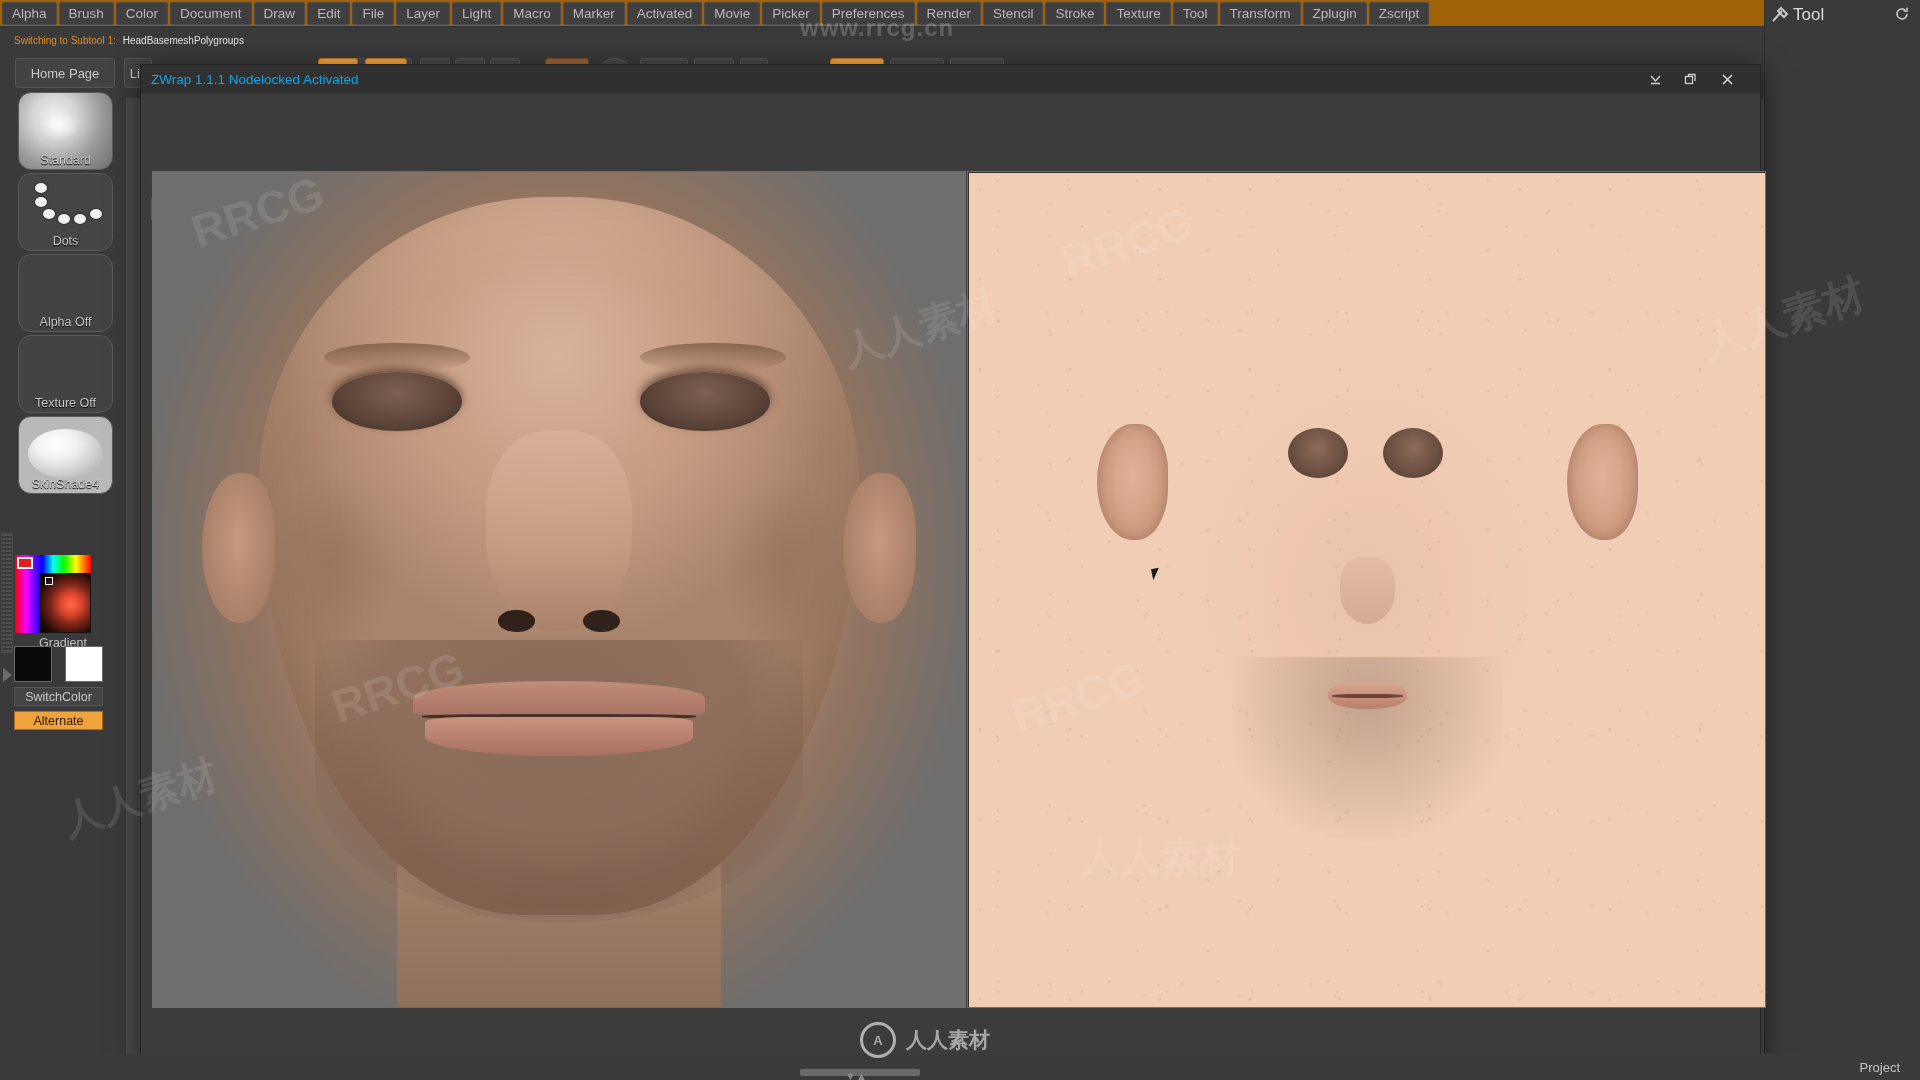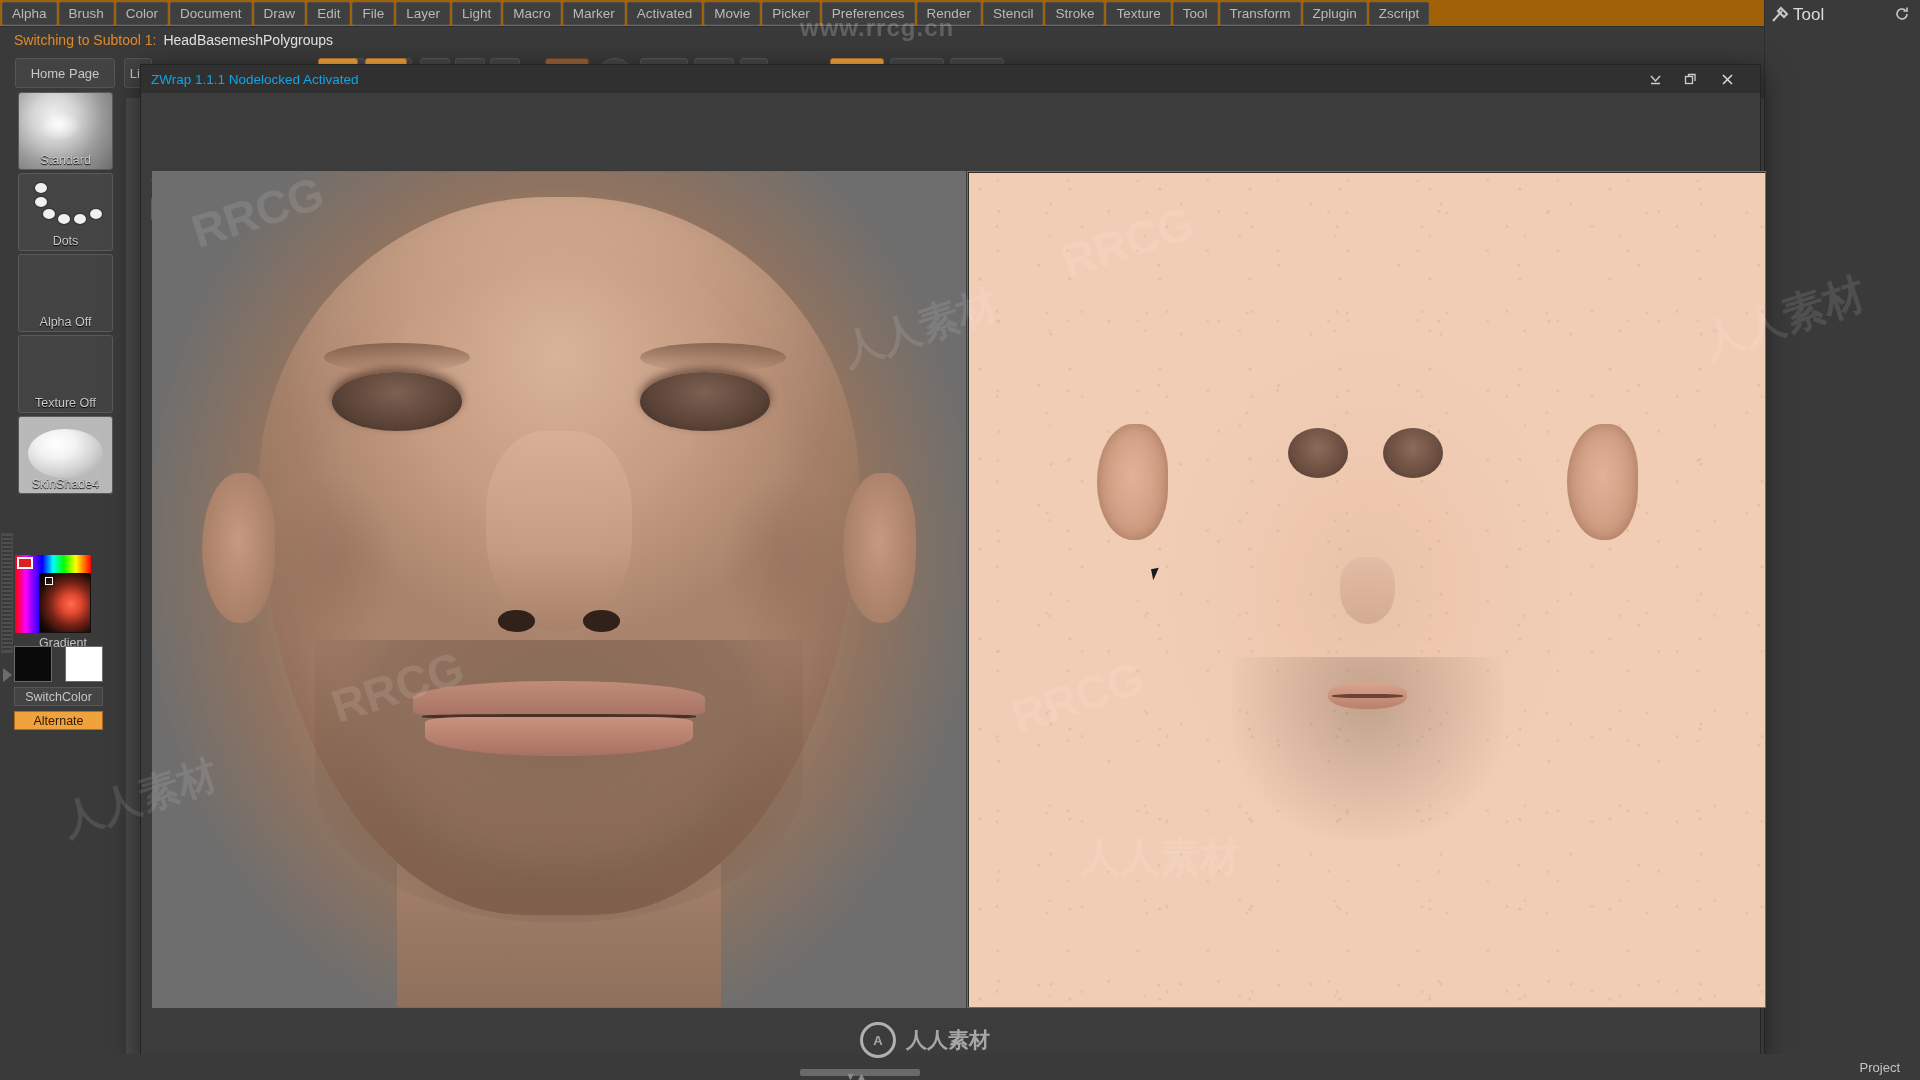--- a/index.html
+++ b/index.html
@@ -21,21 +21,21 @@
   .menu-item{
     padding:3px 9px;margin-right:2px;color:#b9b9b9;font-size:13.5px;
     border:1px solid #4a4a4a;border-radius:2px;background:#3f3f3f;
     white-space:nowrap;line-height:15px;
   }
 
   
   #statusline{
     position:absolute;left:0;top:27px;width:1920px;height:26px;
     background:#3a3a3a;display:flex;align-items:center;padding-left:14px;
-    box-sizing:border-box;font-size:14px;
+    box-sizing:border-box;font-size:10px;
   }
   #status-label{color:#e08a2a;margin-right:7px;}
   #status-value{color:#e2e2e2;}
 
   
   #zb-toolbar{
     position:absolute;left:0;top:53px;width:1920px;height:45px;
     background:#3a3a3a;
   }
   .tb-btn{
@@ -47,21 +47,21 @@
   .tb-btn.brown{background:#9a6338;border-color:#6e462a;}
   .tb-label{position:absolute;color:#bdbdbd;font-size:13px;top:48px;}
 
   
   #leftbar{
     position:absolute;left:0;top:53px;width:126px;height:1027px;
     background:#3a3a3a;
   }
   .tray-box{
     position:absolute;left:18px;width:95px;
-    border:1px solid #5a5a5a;border-radius:3px;background:#454545;
+    border:1px solid #5a5a5a;border-radius:13px;background:#454545;
     box-sizing:border-box;
   }
   .tray-cap{
     position:absolute;left:0;bottom:2px;width:100%;text-align:center;
     font-size:12.5px;color:#c9c9c9;text-shadow:0 1px 1px #000;
   }
   .tray-title{
     position:absolute;left:0;width:126px;text-align:center;
     font-size:12.5px;color:#c2c2c2;
   }

